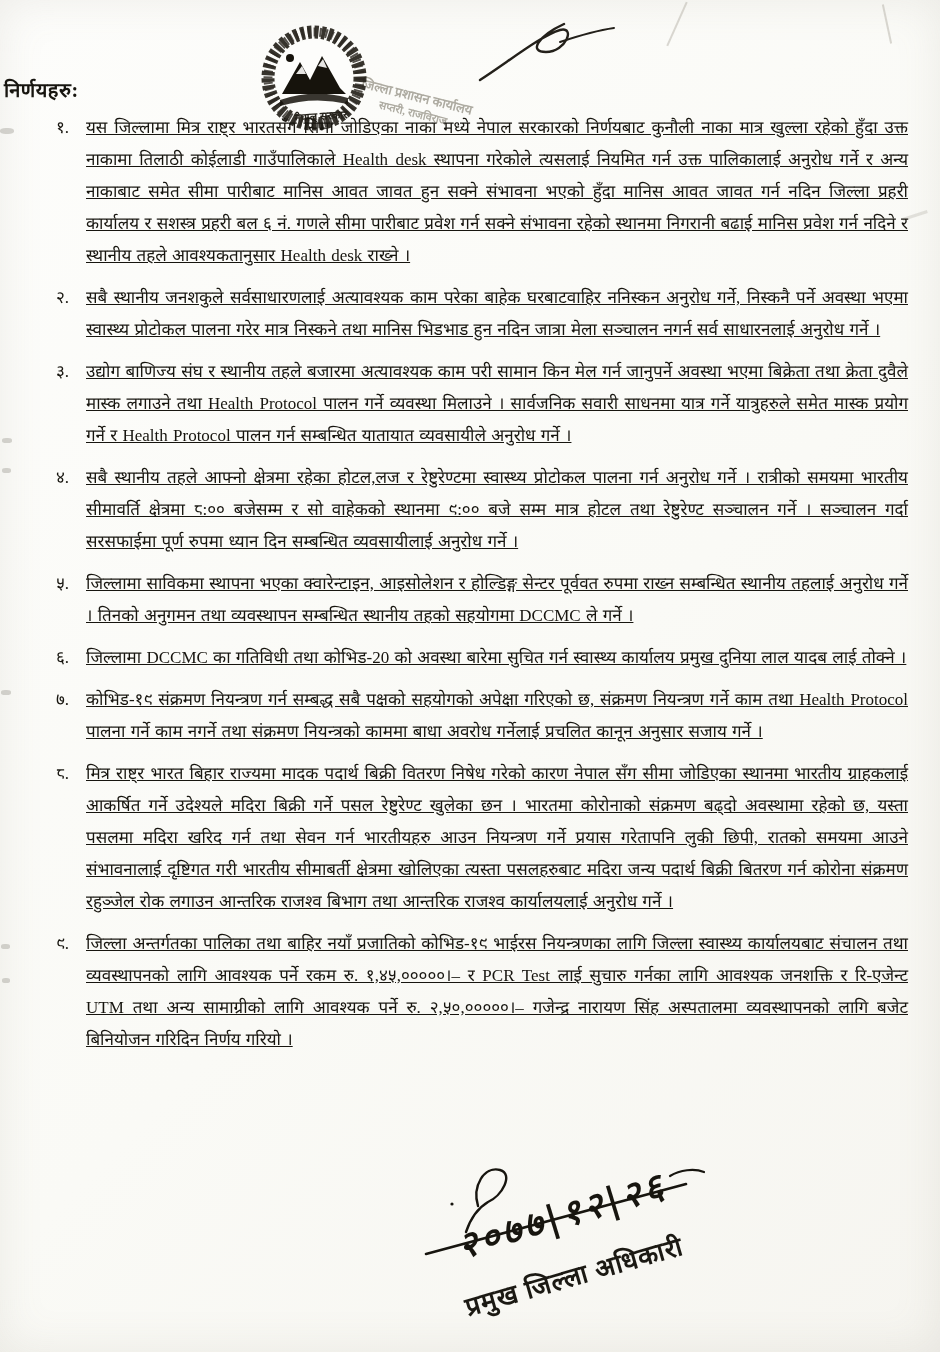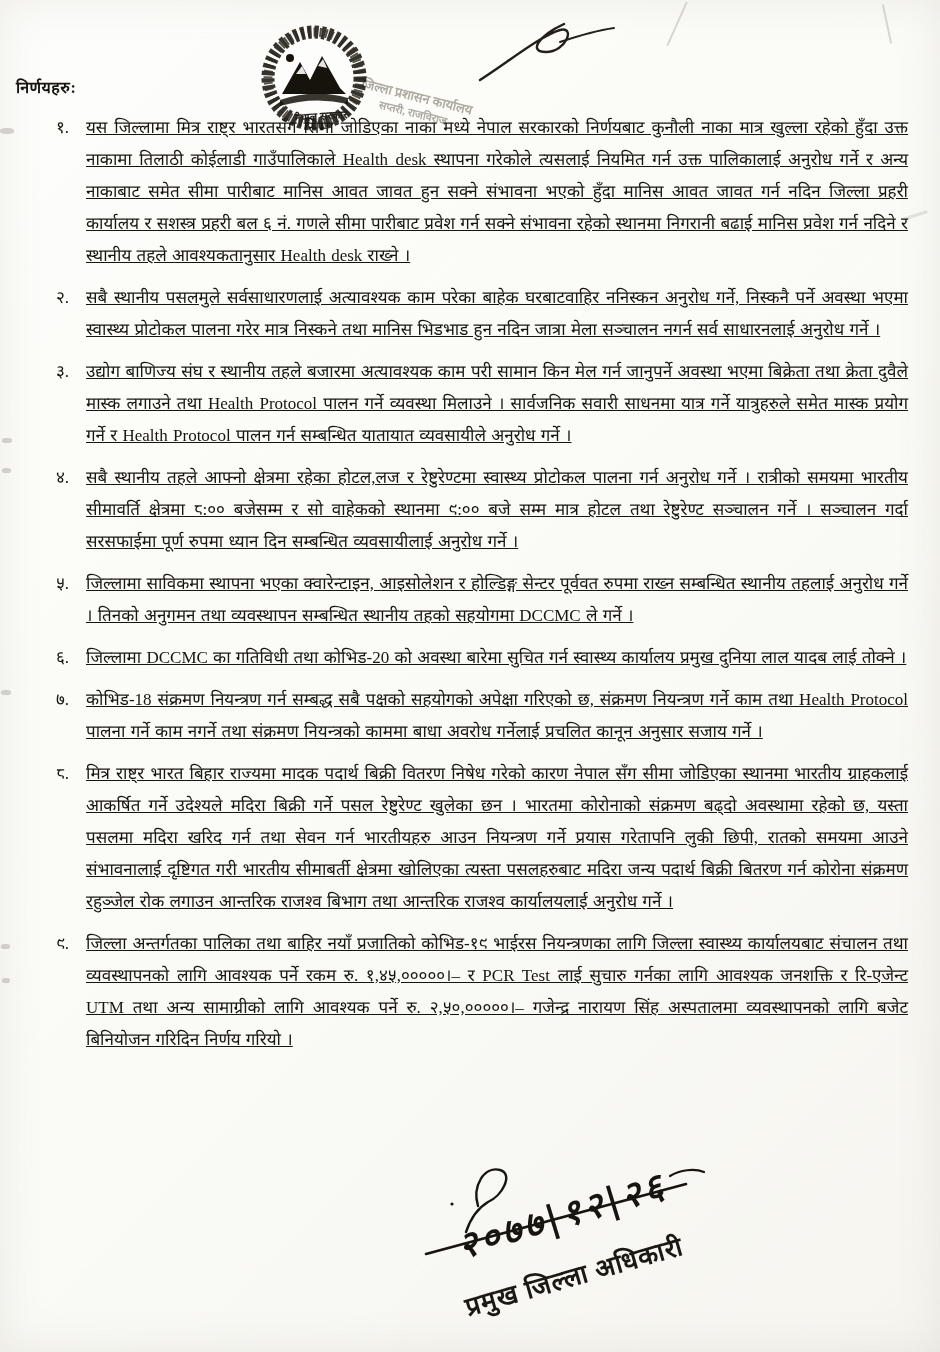--- a/index.html
+++ b/index.html
@@ -11,22 +11,22 @@
     color:#17150f;
     font-family:"Liberation Serif","DejaVu Serif",serif;
     overflow:hidden;
     box-shadow:inset 0 0 45px rgba(120,115,100,.12);
   }
   
   .smudge{position:absolute;background:#8c8a82;opacity:.35;border-radius:40%;}
   .crease{position:absolute;background:#b5b2a8;opacity:.5;}
   
   .heading{
-    position:absolute;left:16px;top:76px;
-    font-size:16px;font-weight:bold;letter-spacing:.5px;
+    position:absolute;left:4px;top:76px;
+    font-size:20px;font-weight:bold;letter-spacing:.5px;
   }
   
   .list{
     position:absolute;left:0;top:112px;width:940px;
     padding:0 32px 0 56px;box-sizing:border-box;
   }
   .item{display:flex;margin-bottom:10px;}
   .item .num{
     flex:0 0 30px;font-size:17px;line-height:32px;padding-top:0;
   }
@@ -115,41 +115,41 @@
 
   <div class="heading">निर्णयहरु:</div>
 
   <div class="list">
     <div class="item">
       <div class="num">१.</div>
       <div class="txt">यस जिल्लामा मित्र राष्ट्र भारतसँग सिमा जोडिएका नाका मध्ये नेपाल सरकारको निर्णयबाट कुनौली नाका मात्र खुल्ला रहेको हुँदा उक्त नाकामा तिलाठी कोईलाडी गाउँपालिकाले Health desk स्थापना गरेकोले त्यसलाई नियमित गर्न उक्त पालिकालाई अनुरोध गर्ने र अन्य नाकाबाट समेत सीमा पारीबाट मानिस आवत जावत हुन सक्ने संभावना भएको हुँदा मानिस आवत जावत गर्न नदिन जिल्ला प्रहरी कार्यालय र सशस्त्र प्रहरी बल ६ नं. गणले सीमा पारीबाट प्रवेश गर्न सक्ने संभावना रहेको स्थानमा निगरानी बढाई मानिस प्रवेश गर्न नदिने र स्थानीय तहले आवश्यकतानुसार Health desk राख्ने ।</div>
     </div>
     <div class="item">
       <div class="num">२.</div>
-      <div class="txt">सबै स्थानीय पसलमुले सर्वसाधारणलाई अत्यावश्यक काम परेका बाहेक घरबाटवाहिर ननिस्कन अनुरोध गर्ने, निस्कनै पर्ने अवस्था भएमा स्वास्थ्य प्रोटोकल पालना गरेर मात्र निस्कने तथा मानिस भिडभाड हुन नदिन जात्रा मेला सञ्चालन नगर्न सर्व साधारनलाई अनुरोध गर्ने ।</div>
+      <div class="txt">सबै स्थानीय जनशकुले सर्वसाधारणलाई अत्यावश्यक काम परेका बाहेक घरबाटवाहिर ननिस्कन अनुरोध गर्ने, निस्कनै पर्ने अवस्था भएमा स्वास्थ्य प्रोटोकल पालना गरेर मात्र निस्कने तथा मानिस भिडभाड हुन नदिन जात्रा मेला सञ्चालन नगर्न सर्व साधारनलाई अनुरोध गर्ने ।</div>
     </div>
     <div class="item">
       <div class="num">३.</div>
       <div class="txt">उद्योग बाणिज्य संघ र स्थानीय तहले बजारमा अत्यावश्यक काम परी सामान किन मेल गर्न जानुपर्ने अवस्था भएमा बिक्रेता तथा क्रेता दुवैले मास्क लगाउने तथा Health Protocol पालन गर्ने व्यवस्था मिलाउने । सार्वजनिक सवारी साधनमा यात्र गर्ने यात्रुहरुले समेत मास्क प्रयोग गर्ने र Health Protocol पालन गर्न सम्बन्धित यातायात व्यवसायीले अनुरोध गर्ने ।</div>
     </div>
     <div class="item">
       <div class="num">४.</div>
       <div class="txt">सबै स्थानीय तहले आफ्नो क्षेत्रमा रहेका होटल,लज र रेष्टुरेण्टमा स्वास्थ्य प्रोटोकल पालना गर्न अनुरोध गर्ने । रात्रीको समयमा भारतीय सीमावर्ति क्षेत्रमा ८:०० बजेसम्म र सो वाहेकको स्थानमा ९:०० बजे सम्म मात्र होटल तथा रेष्टुरेण्ट सञ्चालन गर्ने । सञ्चालन गर्दा सरसफाईमा पूर्ण रुपमा ध्यान दिन सम्बन्धित व्यवसायीलाई अनुरोध गर्ने ।</div>
     </div>
     <div class="item">
       <div class="num">५.</div>
       <div class="txt">जिल्लामा साविकमा स्थापना भएका क्वारेन्टाइन, आइसोलेशन र होल्डिङ्ग सेन्टर पूर्ववत रुपमा राख्न सम्बन्धित स्थानीय तहलाई अनुरोध गर्ने । तिनको अनुगमन तथा व्यवस्थापन सम्बन्धित स्थानीय तहको सहयोगमा DCCMC ले गर्ने ।</div>
     </div>
     <div class="item">
       <div class="num">६.</div>
       <div class="txt">जिल्लामा DCCMC का गतिविधी तथा कोभिड-20 को अवस्था बारेमा सुचित गर्न स्वास्थ्य कार्यालय प्रमुख दुनिया लाल यादब लाई तोक्ने ।</div>
     </div>
     <div class="item">
       <div class="num">७.</div>
-      <div class="txt">कोभिड-18 संक्रमण नियन्त्रण गर्न सम्बद्ध सबै पक्षको सहयोगको अपेक्षा गरिएको छ, संक्रमण नियन्त्रण गर्ने काम तथा Health Protocol पालना गर्ने काम नगर्ने तथा संक्रमण नियन्त्रको काममा बाधा अवरोध गर्नेलाई प्रचलित कानून अनुसार सजाय गर्ने ।</div>
+      <div class="txt">कोभिड-१९ संक्रमण नियन्त्रण गर्न सम्बद्ध सबै पक्षको सहयोगको अपेक्षा गरिएको छ, संक्रमण नियन्त्रण गर्ने काम तथा Health Protocol पालना गर्ने काम नगर्ने तथा संक्रमण नियन्त्रको काममा बाधा अवरोध गर्नेलाई प्रचलित कानून अनुसार सजाय गर्ने ।</div>
     </div>
     <div class="item">
       <div class="num">८.</div>
       <div class="txt">मित्र राष्ट्र भारत बिहार राज्यमा मादक पदार्थ बिक्री वितरण निषेध गरेको कारण नेपाल सँग सीमा जोडिएका स्थानमा भारतीय ग्राहकलाई आकर्षित गर्ने उदेश्यले मदिरा बिक्री गर्ने पसल रेष्टुरेण्ट खुलेका छन । भारतमा कोरोनाको संक्रमण बढ्दो अवस्थामा रहेको छ, यस्ता पसलमा मदिरा खरिद गर्न तथा सेवन गर्न भारतीयहरु आउन नियन्त्रण गर्ने प्रयास गरेतापनि लुकी छिपी, रातको समयमा आउने संभावनालाई दृष्टिगत गरी भारतीय सीमाबर्ती क्षेत्रमा खोलिएका त्यस्ता पसलहरुबाट मदिरा जन्य पदार्थ बिक्री बितरण गर्न कोरोना संक्रमण रहुञ्जेल रोक लगाउन आन्तरिक राजश्व बिभाग तथा आन्तरिक राजश्व कार्यालयलाई अनुरोध गर्ने ।</div>
     </div>
     <div class="item">
       <div class="num">९.</div>
       <div class="txt">जिल्ला अन्तर्गतका पालिका तथा बाहिर नयाँ प्रजातिको कोभिड-१९ भाईरस नियन्त्रणका लागि जिल्ला स्वास्थ्य कार्यालयबाट संचालन तथा व्यवस्थापनको लागि आवश्यक पर्ने रकम रु. १,४५,०००००।– र PCR Test लाई सुचारु गर्नका लागि आवश्यक जनशक्ति र रि-एजेन्ट UTM तथा अन्य सामाग्रीको लागि आवश्यक पर्ने रु. २,५०,०००००।– गजेन्द्र नारायण सिंह अस्पतालमा व्यवस्थापनको लागि बजेट बिनियोजन गरिदिन निर्णय गरियो ।</div>
     </div>
   </div>

